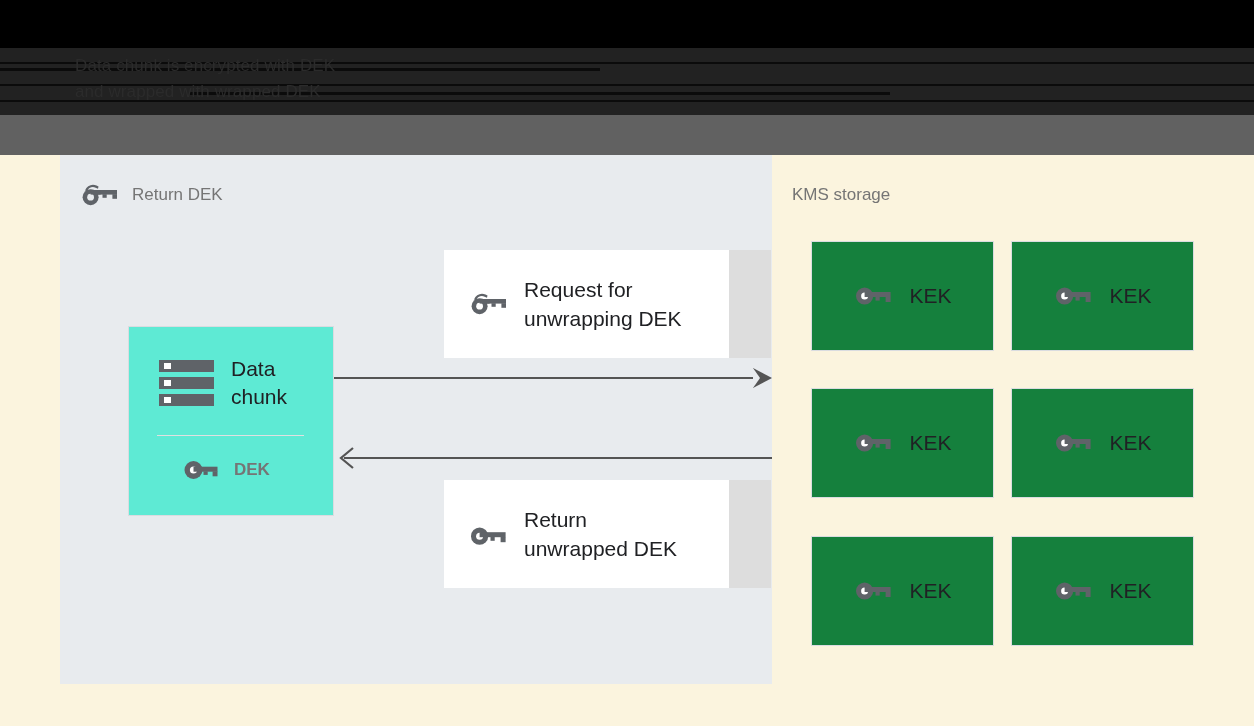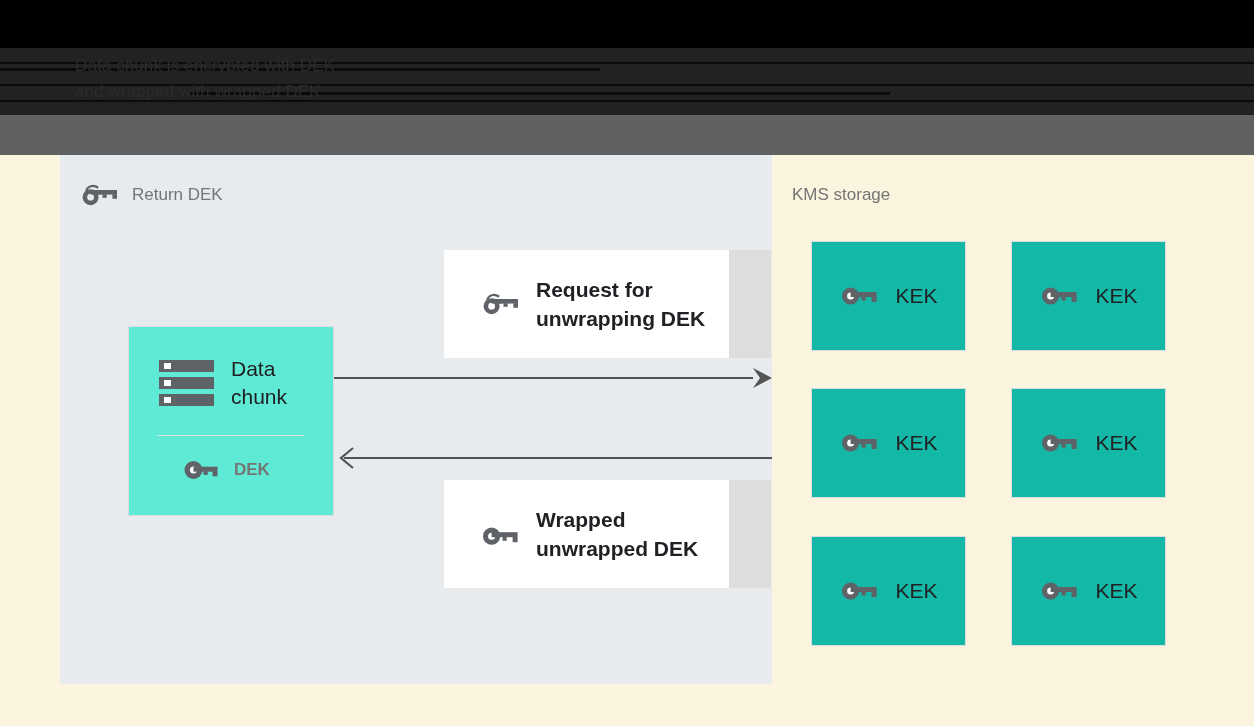--- a/index.html
+++ b/index.html
@@ -104,22 +104,21 @@
     background: #ffffff;
   }
   .msg-shadow {
     position: absolute; left: 285px; top: 0;
     width: 42px; height: 100%;
     background: #dddddd;
   }
   .msg-inner {
     position: absolute; left: 0; top: 0; width: 285px; height: 100%;
     display: flex; align-items: center; gap: 16px;
-    padding-left: 36px;
-    font-weight: bold;
+    padding-left: 24px;
   }
   .msg-label {
     font-size: 21px; line-height: 29px;
     color: #202124;
     white-space: pre-line;
   }
   .msg-request { left: 444px; top: 250px; width: 327px; height: 108px; }
   .msg-return  { left: 444px; top: 480px; width: 327px; height: 108px; }
 
   
@@ -143,22 +142,22 @@
     border-bottom: 10px solid transparent;
     border-left: 7px solid #e8ebee;
   }
   .arrow-left { left: 338px; top: 457px; width: 434px; }
   .arrow-left .arrow-line { left: 6px; width: 428px; }
   .arrow-left svg { position: absolute; left: 0; top: -10px; }
 
   
   .kek {
     position: absolute;
-    width: 155px; height: 110px;
-    background: #14b8a6;
+    width: 183px; height: 110px;
+    background: #15803d;
     border: 1px solid #dadce0;
     display: flex; align-items: center; justify-content: center;
     gap: 16px;
   }
   .kek-label { font-size: 21px; color: #202124; }
 
   svg { display: block; }
 </style>
 </head>
 <body>
@@ -253,21 +252,21 @@
     <div class="msg-inner">
       <span>
         <svg width="40" height="28" viewBox="0 0 40 28">
           <circle cx="11.6" cy="16.2" r="8.6" fill="#5f6368"></circle>
           <circle cx="11.6" cy="16.2" r="3.5" fill="#ffffff"></circle>
           <rect x="11.6" y="12.2" width="26" height="5" fill="#5f6368"></rect>
           <rect x="32.6" y="17" width="5" height="5.2" fill="#5f6368"></rect>
           <rect x="22.5" y="17" width="4.2" height="3.8" fill="#5f6368"></rect>
         </svg>
       </span>
-      <span class="msg-label">Wrapped
+      <span class="msg-label">Return
 unwrapped DEK</span>
     </div>
   </div>
 
   <div class="arrow arrow-right">
     <div class="arrow-line"></div>
     <div class="arrow-head-filled"></div>
     <div class="arrow-head-notch"></div>
   </div>
 

